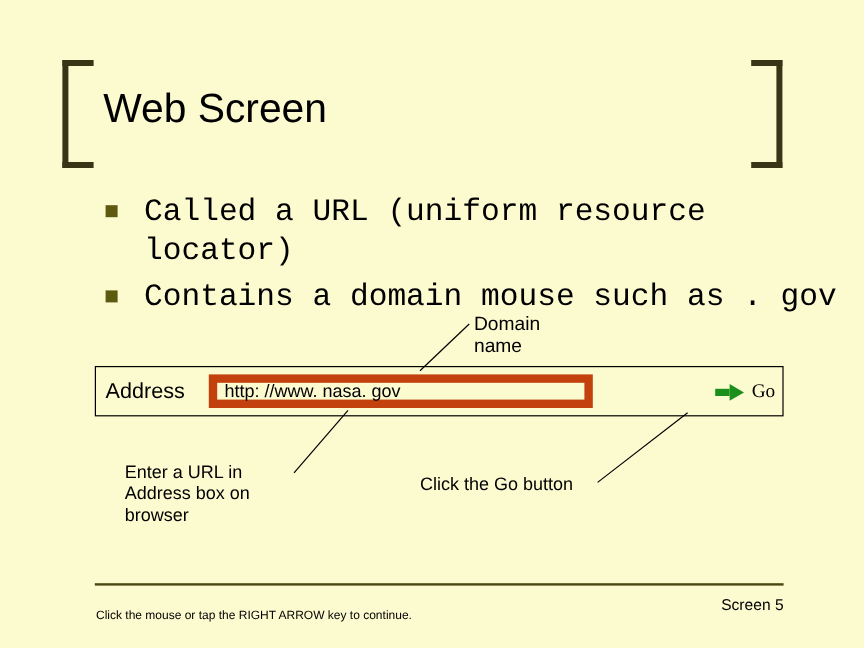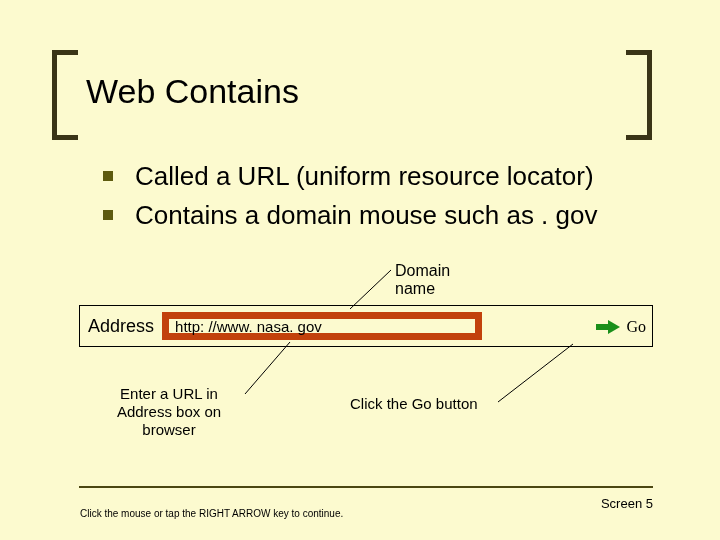--- a/index.html
+++ b/index.html
@@ -34,22 +34,23 @@
   }
   .title {
     position: absolute;
     left: 86px;
     top: 72px;
     font-size: 34px;
     font-weight: normal;
   }
   .bullets {
     position: absolute;
-    left: 103px;
+    left: 88px;
     top: 160px;
+    font-family: Liberation Mono, monospace;
   }
   .bullet-row {
     display: flex;
     align-items: flex-start;
     margin-bottom: 6px;
   }
   .bullet-icon {
     width: 10px;
     height: 10px;
     background: #5d5a0f;
@@ -70,20 +71,21 @@
   }
   .address-row {
     position: absolute;
     left: 79px;
     top: 305px;
     width: 574px;
     height: 42px;
     border: 1px solid #000;
     display: flex;
     align-items: center;
+    gap: 12px;
   }
   .address-label {
     font-size: 18px;
     padding: 0 8px 0 8px;
   }
   .url-box {
     border: 7px solid #c2410c;
     height: 28px;
     width: 320px;
     display: flex;
@@ -119,21 +121,21 @@
     background: #1a8f1a;
   }
   .go-text {
     font-size: 16px;
   }
   .enter-url {
     position: absolute;
     left: 104px;
     top: 385px;
     width: 130px;
-    text-align: center;
+    text-align: left;
     font-size: 15px;
     line-height: 1.2;
   }
   .click-go {
     position: absolute;
     left: 350px;
     top: 395px;
     font-size: 15px;
   }
   svg.lines {
@@ -161,21 +163,21 @@
     right: 67px;
     top: 496px;
     font-size: 13px;
   }
 </style>
 </head>
 <body>
 
 <div class="bracket-left"></div>
 <div class="bracket-right"></div>
-<h1 class="title">Web Contains</h1>
+<h1 class="title">Web Screen</h1>
 
 <div class="bullets">
   <div class="bullet-row">
     <span class="bullet-icon"></span>
     <span class="bullet-text">Called a URL (uniform resource locator)</span>
   </div>
   <div class="bullet-row">
     <span class="bullet-icon"></span>
     <span class="bullet-text">Contains a domain mouse such as . gov</span>
   </div>

